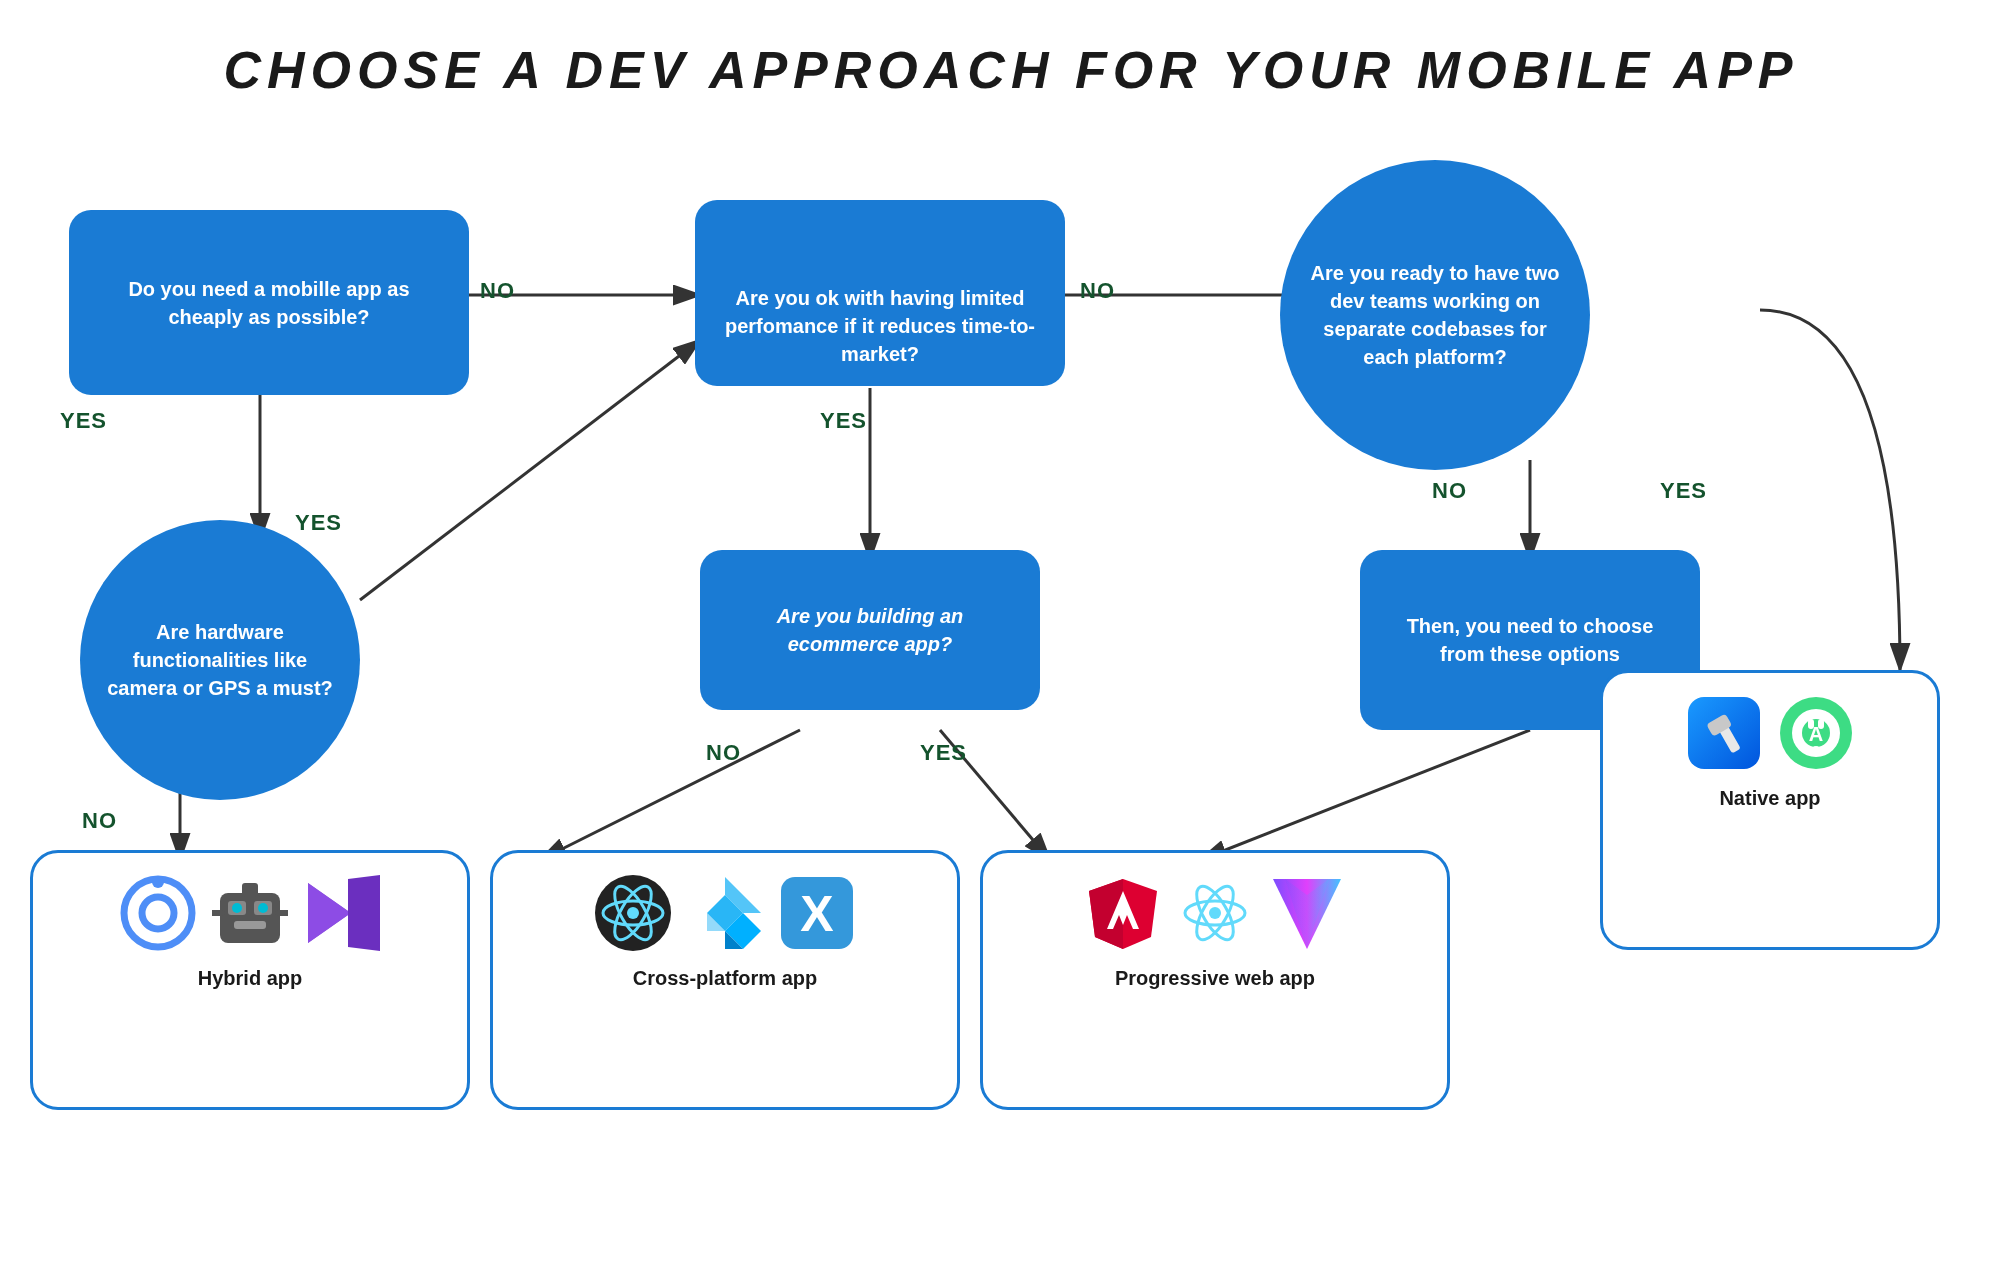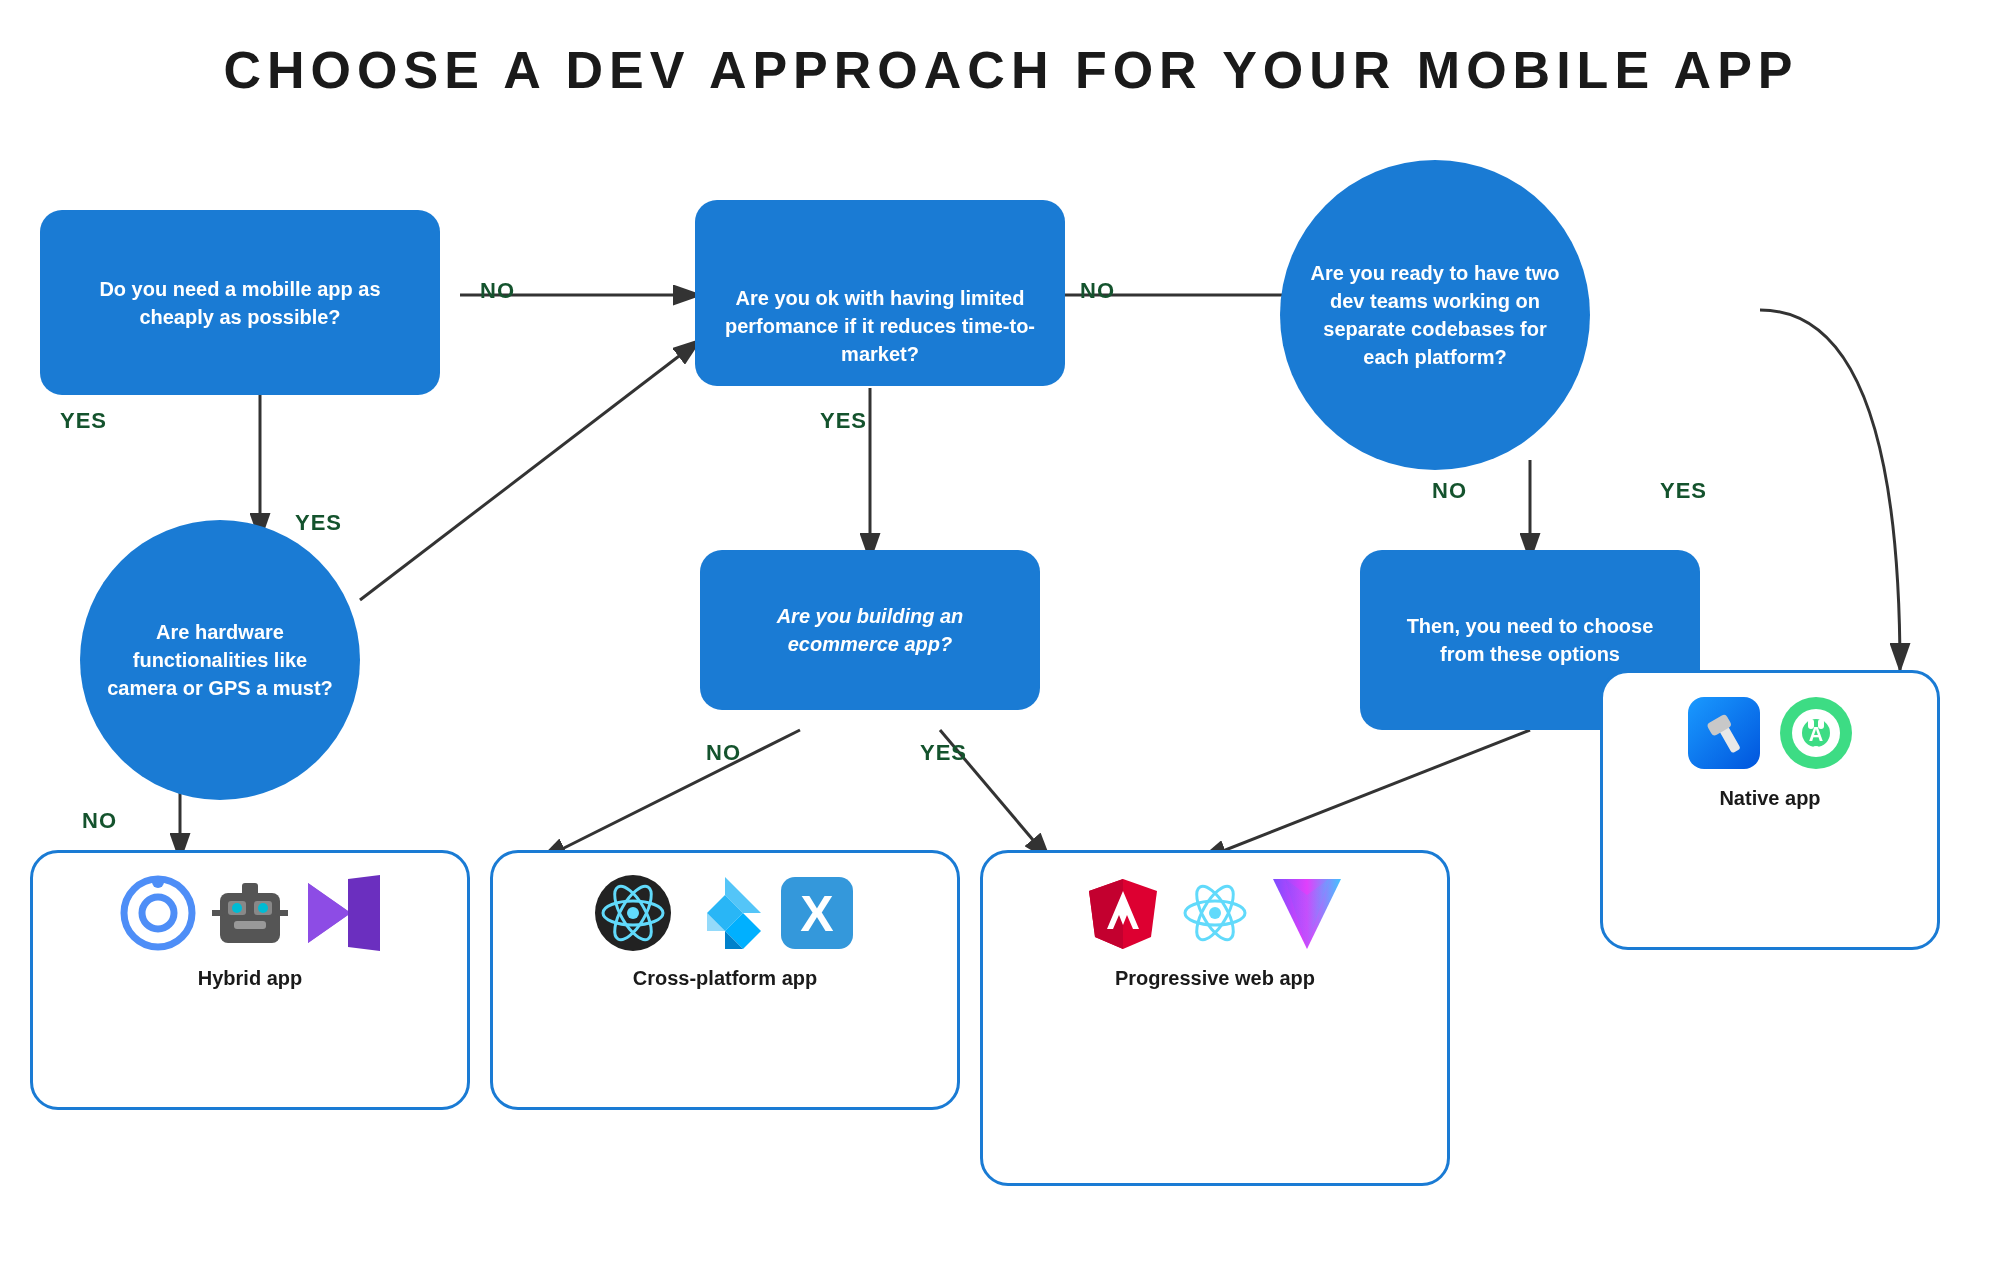--- a/index.html
+++ b/index.html
@@ -12,20 +12,21 @@
       position: relative;
     }
     .page-title {
       text-align: center;
       font-size: 52px;
       font-weight: 900;
       letter-spacing: 6px;
       color: #1a1a1a;
       padding: 40px 0 30px 8px;
       text-transform: uppercase;
+      font-style: italic;
     }
     .flowchart {
       position: relative;
       width: 2014px;
       height: 1180px;
     }
     
     .box {
       position: absolute;
       background: #1a7bd4;
@@ -125,21 +126,21 @@
 
     <line x1="360" y1="470" x2="700" y2="210" stroke="#333" stroke-width="3" marker-end="url(#arrowhead)"></line>
 
     <line x1="800" y1="600" x2="540" y2="730" stroke="#333" stroke-width="3" marker-end="url(#arrowhead)"></line>
 
     <line x1="940" y1="600" x2="1050" y2="730" stroke="#333" stroke-width="3" marker-end="url(#arrowhead)"></line>
 
     <line x1="1530" y1="600" x2="1200" y2="730" stroke="#333" stroke-width="3" marker-end="url(#arrowhead)"></line>
   </svg>
 
-  <div class="box box-rect" style="left:40px; top:80px; width:400px; height:185px;">
+  <div class="box box-rect" style="left:69px; top:80px; width:400px; height:185px;">
     <span>Do you need a mobille app as cheaply as possible?</span>
   </div>
 
   <div class="arrow-label" style="left:60px; top:278px;">
     <span>YES</span>
   </div>
 
   <div class="arrow-label" style="left:480px; top:148px;">
     <span>NO</span>
   </div>
@@ -259,21 +260,21 @@
           <rect x="2" y="2" width="72" height="72" rx="14" fill="#3498DB"></rect>
           <text x="38" y="56" text-anchor="middle" fill="white" font-size="50" font-weight="bold" font-family="Arial">X</text>
         </svg>
       </div>
     </div>
     <div class="result-label">
       <span style="display:block;">Cross-platform app</span>
     </div>
   </div>
 
-  <div class="result-container" style="left:980px; top:720px; width:470px; height:336px;">
+  <div class="result-container" style="left:980px; top:720px; width:470px; height:260px;">
     <div class="icons-row">
 
       <div class="app-icon">
         <svg width="76" height="76" viewBox="0 0 76 76">
           <polygon points="38,4 72,16 66,62 38,74 10,62 4,16" fill="#DD0031"></polygon>
           <polygon points="38,4 38,74 10,62 4,16" fill="#C3002F"></polygon>
           <polygon points="38,16 22,54 28,54 34,40 38,50 42,40 48,54 54,54" fill="white"></polygon>
         </svg>
       </div>
 

